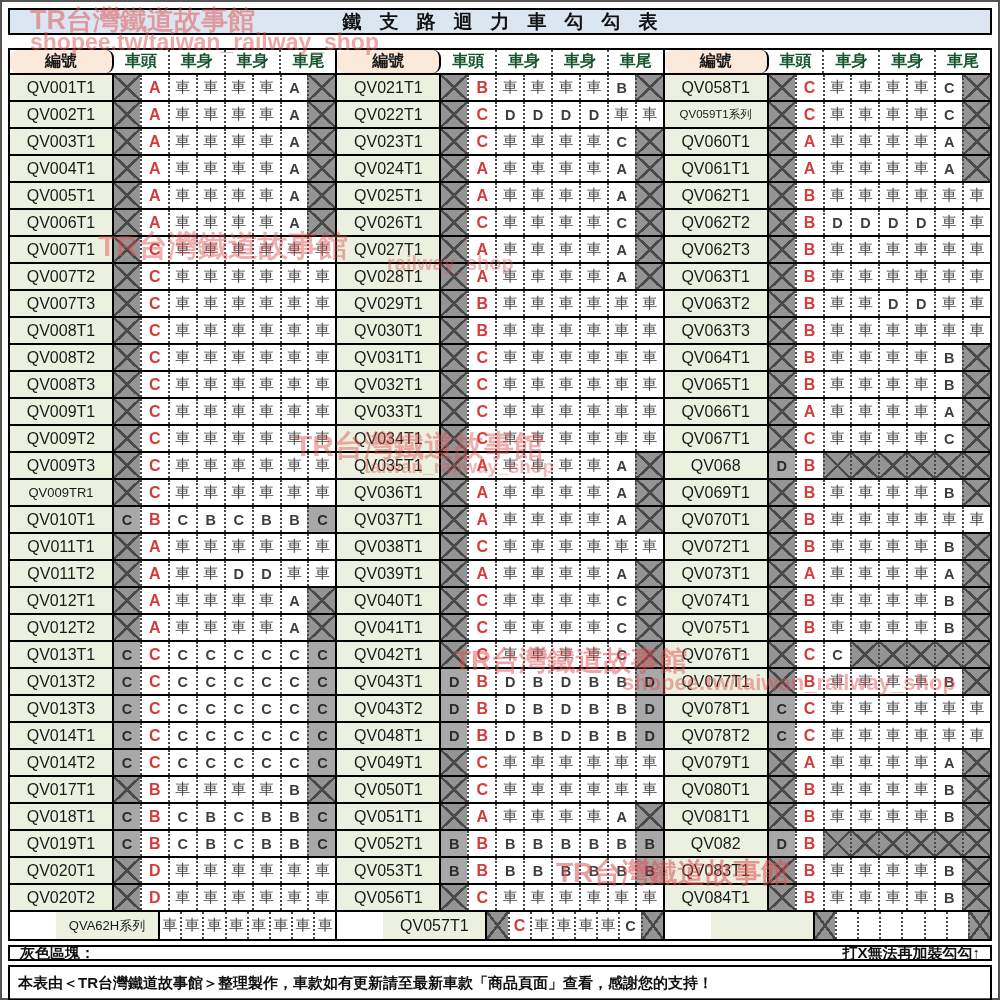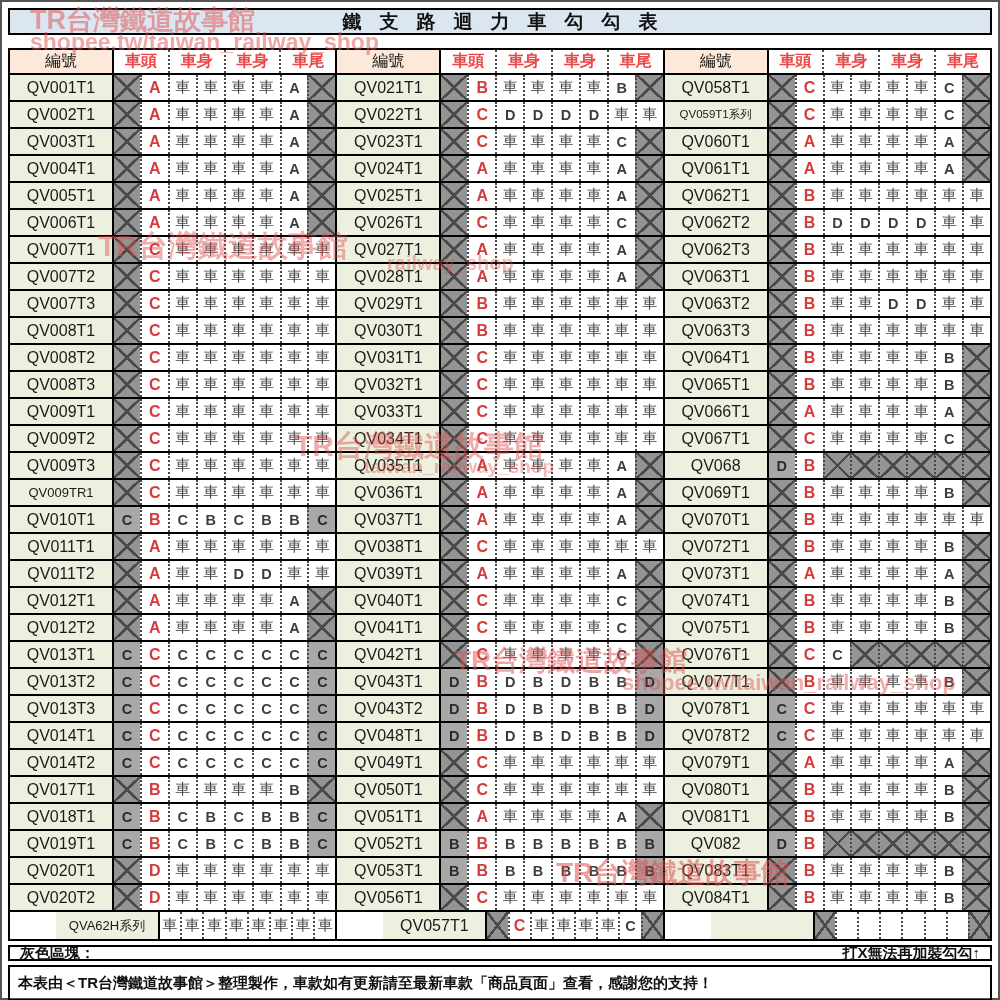--- a/index.html
+++ b/index.html
@@ -17,27 +17,27 @@
   .group{flex:1;display:flex;flex-direction:column;border-right:2px solid #000;min-width:0;}
   .group:last-child{border-right:none;}
   .row{display:flex;height:27px;box-sizing:border-box;border-bottom:2px solid #000;}
   .group .row:last-child{border-bottom:none;padding-left:46px;}
   .row.hrow{height:25px;}
   .idcell{width:104px;flex:0 0 104px;box-sizing:border-box;border-right:2px solid #000;
           background:var(--id-bg,#ebf1de);display:flex;align-items:center;justify-content:center;
           font-size:16px;color:#1a1a1a;white-space:nowrap;overflow:hidden;}
   .idcell.sm{font-size:13px;}
   .idcell.xs{font-size:11.5px;}
-  .hrow .idcell{background:var(--idh-bg,#fde9d9);font-weight:normal;}
+  .hrow .idcell{background:var(--idh-bg,#fde9d9);font-weight:bold;border-radius:8px;}
   .strip{flex:1;display:flex;min-width:0;background:#fff;}
   .cell,.hcol{flex:1;min-width:0;display:flex;align-items:center;justify-content:center;
         box-sizing:border-box;border-left:2px dotted #474747;
         font-size:14.5px;font-weight:bold;color:#3d3d3d;overflow:hidden;}
   .cell:first-child,.hcol:first-child{border-left:none;}
-  .hcol{flex:2;font-size:16px;color:#ef4444;background:#fff;}
+  .hcol{flex:2;font-size:16px;color:#14532d;background:#fff;}
   .cell.car{font-weight:normal;font-size:15px;color:#444;}
   .cell.red{color:var(--red,#d43c3c);font-size:16px;}
   .cell.gy{background:var(--grey-bg,#a8a8a8);color:#2b2b2b;}
   .cell.hx{background:
       linear-gradient(to top right,  rgba(0,0,0,0) calc(50% - 1.3px), #4a4a4a calc(50% - 1.3px), #4a4a4a calc(50% + 1.3px), rgba(0,0,0,0) calc(50% + 1.3px)),
       linear-gradient(to bottom right, rgba(0,0,0,0) calc(50% - 1.3px), #4a4a4a calc(50% - 1.3px), #4a4a4a calc(50% + 1.3px), rgba(0,0,0,0) calc(50% + 1.3px)),
       var(--hatch-bg,#949494);}
   
   .note1{margin-top:4px;height:16px;box-sizing:border-box;border:2px solid #000;
          display:flex;align-items:center;font-size:15px;font-weight:bold;color:#111;

